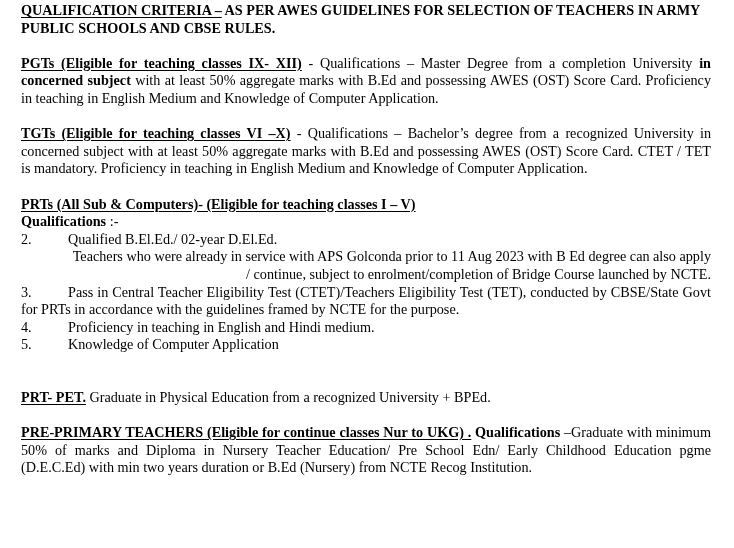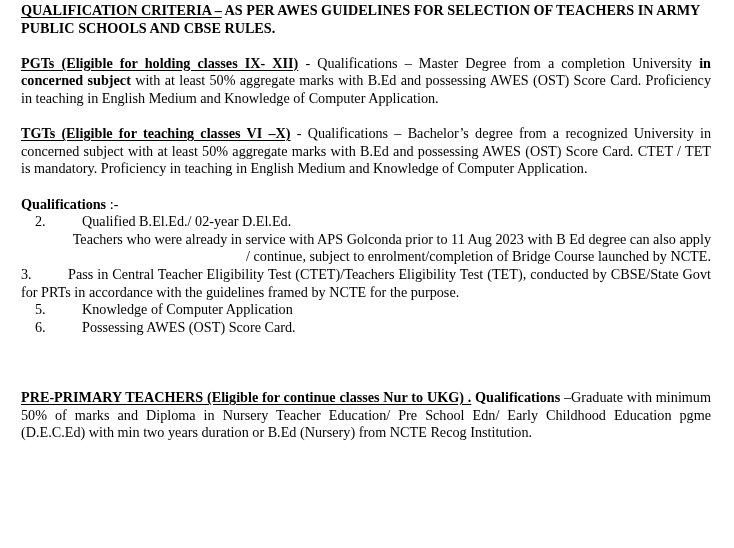--- a/index.html
+++ b/index.html
@@ -63,61 +63,62 @@
   }
   .indent-block {
     padding-left: 47px;
     text-align: right;
   }
   .sect-head-line {
     text-align: left;
   }
   .no-just {
     text-align: left;
-    margin-left: 14px;
   }
 </style>
 </head>
 <body>
 
 <div class="page">
 
   <div class="title-block">
     <p><span class="bu">QUALIFICATION CRITERIA –</span><span class="b"> AS PER AWES GUIDELINES FOR SELECTION OF TEACHERS IN ARMY</span></p>
     <p>PUBLIC SCHOOLS AND CBSE RULES.</p>
   </div>
 
   <div class="spacer"></div>
 
-  <p><span class="bu">PGTs (Eligible for holding   classes IX- XII)</span><span> - Qualifications – Master Degree from a completion University  </span><span class="b">in concerned subject</span><span> with at least 50%  aggregate marks with  B.Ed and possessing AWES (OST) Score Card. Proficiency in teaching in English Medium and Knowledge of Computer Application.</span></p>
+  <p><span class="bu">PGTs (Eligible for teaching   classes IX- XII)</span><span> - Qualifications – Master Degree from a completion University  </span><span class="b">in concerned subject</span><span> with at least 50%  aggregate marks with  B.Ed and possessing AWES (OST) Score Card. Proficiency in teaching in English Medium and Knowledge of Computer Application.</span></p>
 
   <div class="spacer"></div>
 
   <p><span class="bu">TGTs (Eligible for teaching   classes VI –X)</span><span>  - Qualifications – Bachelor’s  degree from a recognized University in concerned subject with at least 50%  aggregate marks with B.Ed and possessing  AWES (OST) Score Card.  CTET / TET is mandatory. Proficiency in teaching in English Medium and Knowledge of Computer Application.</span></p>
 
   <div class="spacer"></div>
 
+  <p class="sect-head-line"><span class="bu">PRTs (All Sub &amp; Computers)-  (Eligible for teaching classes I – V)</span></p>
   <p class="sect-head-line"><span class="b">Qualifications</span><span> :-</span></p>
 
 
   <p class="num-hang no-just"><span class="lead">2.</span><span>Qualified B.El.Ed./ 02-year D.El.Ed.</span></p>
 
 
   <p class="indent-block">Teachers who were already in service with APS Golconda prior to 11 Aug 2023 with B Ed degree can also apply / continue, subject to enrolment/completion of Bridge Course launched by NCTE.</p>
 
   <p class="num-hang"><span class="lead">3.</span><span>Pass in Central Teacher Eligibility Test (CTET)/Teachers Eligibility Test (TET), conducted by CBSE/State Govt for PRTs in accordance with the guidelines framed by NCTE for the purpose.</span></p>
 
+  <p class="num-hang no-just"><span class="lead">4.</span><span>Proficiency in teaching in English and Hindi medium.</span></p>
 
   <p class="num-hang no-just"><span class="lead">5.</span><span>Knowledge of Computer Application</span></p>
 
-  <p class="num-hang no-just"><span class="lead">6.</span><span>Possessing AWES (OST) Score Card.</span></p>
 
   <div class="spacer"></div>
 
 
   <div class="spacer"></div>
 
+  <p class="no-just"><span class="bu">PRT- PET.</span><span>  Graduate in Physical Education from a recognized University + BPEd.</span></p>
 
   <div class="spacer"></div>
 
   <p><span class="bu">PRE-PRIMARY TEACHERS (Eligible for continue classes Nur to UKG) .</span><span class="b">  Qualifications</span><span> –Graduate with minimum 50% of marks and Diploma in Nursery Teacher Education/ Pre School Edn/ Early Childhood Education pgme (D.E.C.Ed) with min two years duration or B.Ed (Nursery) from NCTE Recog Institution.</span></p>
 
 </div>
 
 </body></html>

